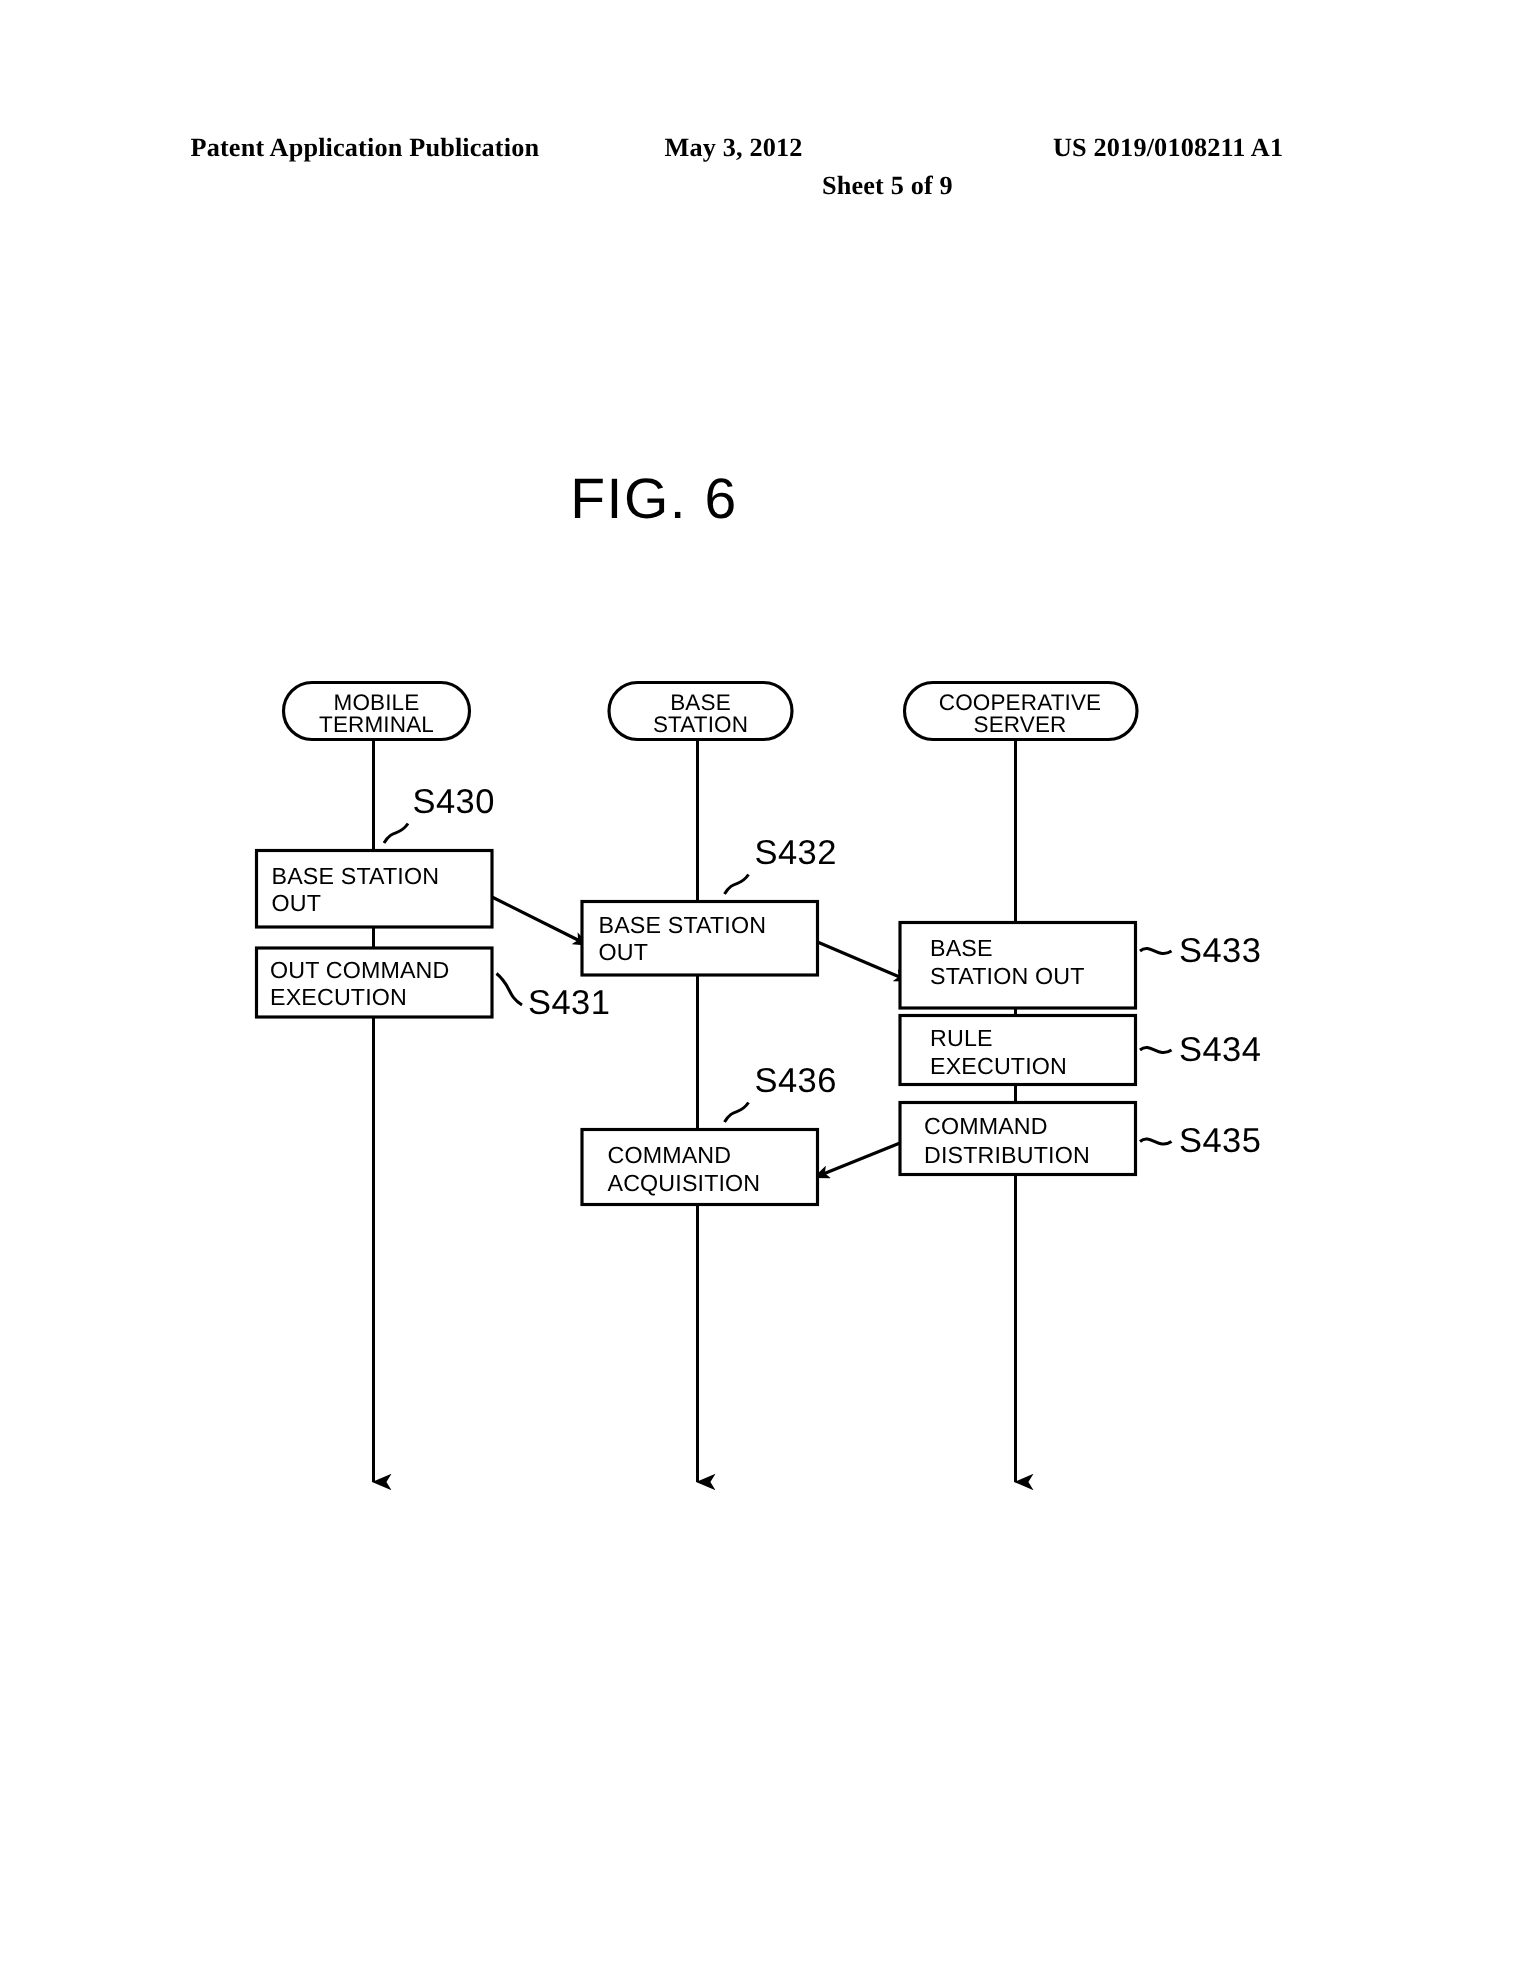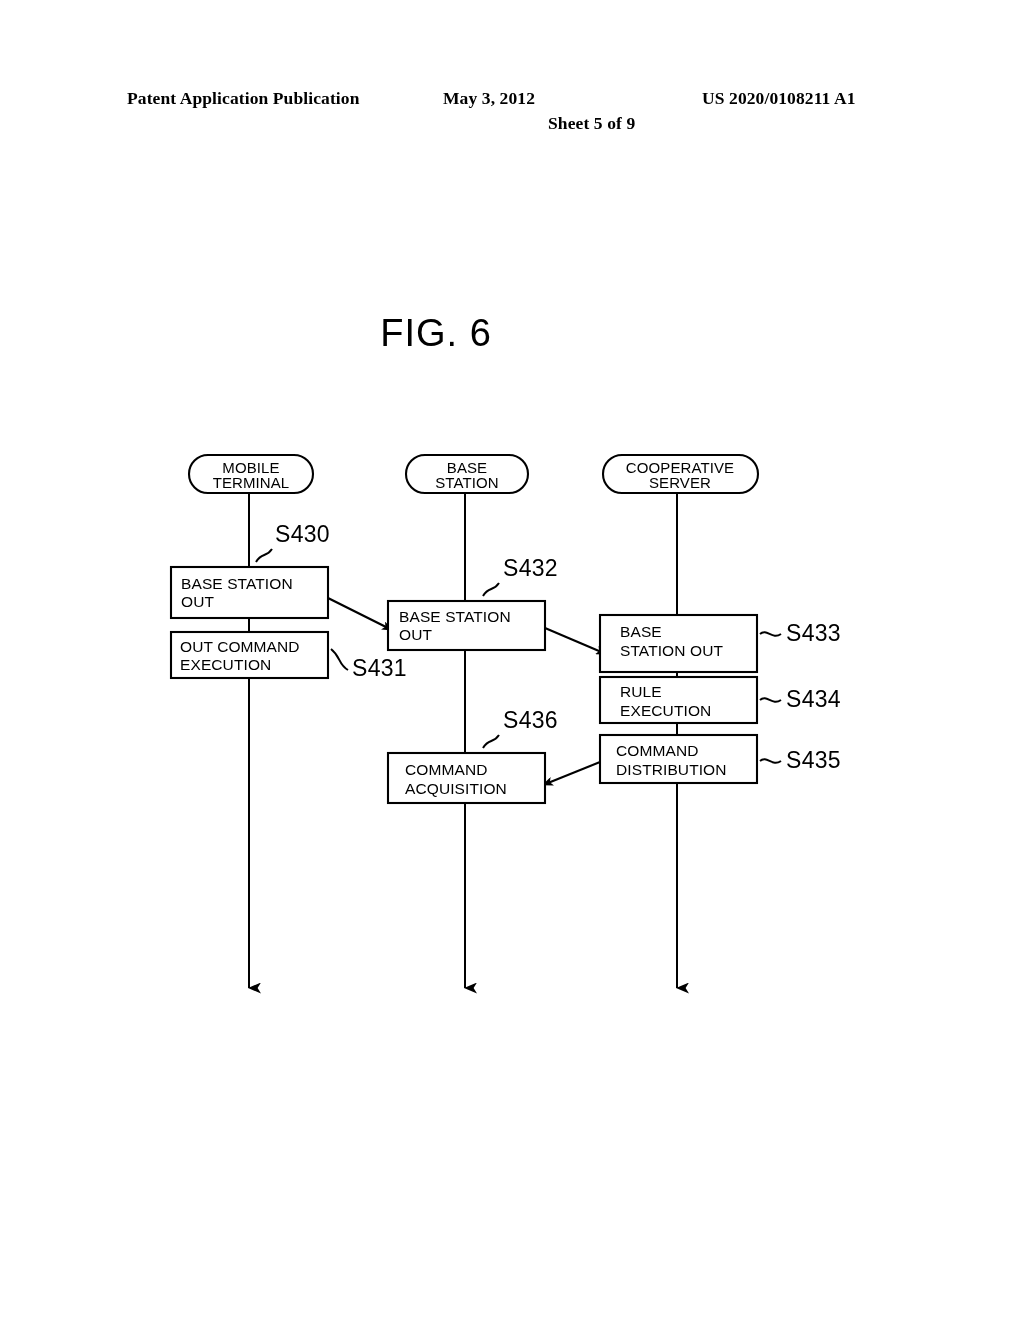--- a/index.html
+++ b/index.html
@@ -115,21 +115,21 @@
     fill: none;
   }
 </style>
 </head>
 <body>
 
 <div id="patent-header">
   <span class="hdr-pub">Patent Application Publication</span>
   <span class="hdr-date">May 3, 2012</span>
   <span class="hdr-sheet">Sheet 5 of 9</span>
-  <span class="hdr-num">US 2020/0108211 A1</span>
+  <span class="hdr-num">US 2019/0108211 A1</span>
 </div>
 
 <div id="figure-title">FIG. 6</div>
 
 <div id="diagram">
 <svg width="1024" height="1320" viewBox="0 0 1024 1320" xmlns="http://www.w3.org/2000/svg">
   <defs>
     <marker id="arrowhead" markerWidth="11" markerHeight="9" refX="10" refY="4.5" orient="auto" markerUnits="userSpaceOnUse">
       <path d="M0,0 L11,4.5 L0,9 L2.6,4.5 Z" fill="#000000"></path>
     </marker>

